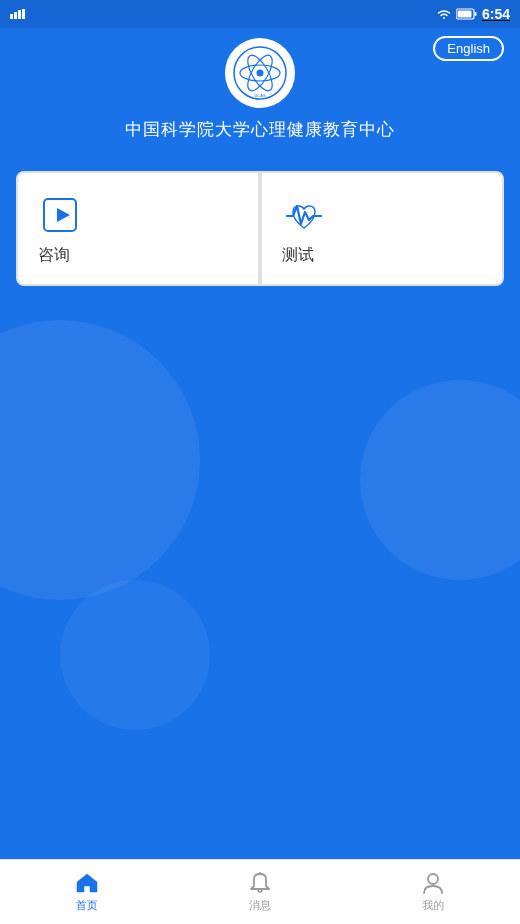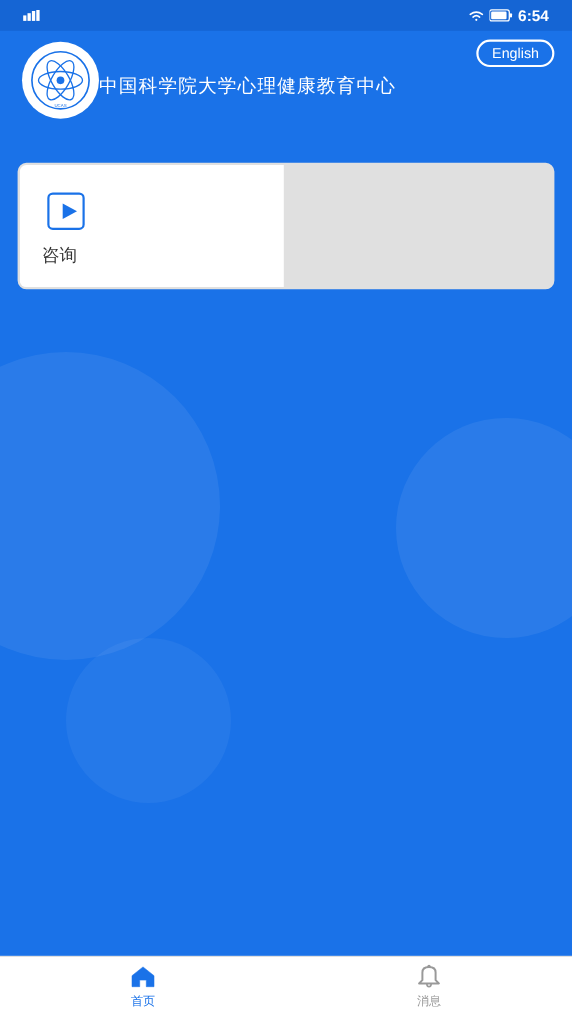--- a/index.html
+++ b/index.html
@@ -16,22 +16,23 @@
       position: relative;
       overflow: hidden;
     }
 
     
     .status-bar {
       display: flex;
       justify-content: space-between;
       align-items: center;
       height: 28px;
-      padding: 4px 21px;
+      padding: 4px 10px;
       background-color: #1565d4;
+      text-decoration: underline;
     }
 
     .status-bar-left {
       display: flex;
       gap: 6px;
     }
 
     .status-bar-icons {
       display: flex;
       align-items: center;
@@ -74,20 +75,21 @@
       border-radius: 50%;
       background: rgba(255,255,255,0.05);
       top: 580px;
       left: 60px;
       pointer-events: none;
     }
 
     
     .header {
       display: flex;
+      flex-direction: column;
       align-items: center;
       padding: 10px 20px 20px;
       position: relative;
     }
 
     .english-btn {
       position: absolute;
       right: 16px;
       top: 8px;
       border: 2px solid white;
@@ -159,21 +161,21 @@
       color: #333;
       font-weight: 400;
     }
 
     
     .bottom-nav {
       position: absolute;
       bottom: 0;
       left: 0;
       right: 0;
-      height: 55px;
+      height: 65px;
       background: white;
       display: flex;
       border-top: 1px solid #e0e0e0;
     }
 
     .nav-item {
       flex: 1;
       display: flex;
       flex-direction: column;
       align-items: center;
@@ -261,20 +263,31 @@
     <div class="menu-icon">
       <svg width="40" height="40" viewBox="0 0 40 40" fill="none">
         <rect x="4" y="4" width="32" height="32" rx="4" stroke="#1a72e8" stroke-width="2"></rect>
         <polygon points="17,13 17,27 30,20" fill="#1a72e8"></polygon>
       </svg>
     </div>
     <span class="menu-label">咨询</span>
   </div>
 
 
+  <div class="menu-item">
+    <div class="menu-icon">
+      <svg width="42" height="42" viewBox="0 0 42 42" fill="none">
+
+        <path d="M4 22 L10 22 L14 12 L18 30 L22 18 L26 26 L30 22 L38 22" stroke="#1a72e8" stroke-width="2.2" fill="none" stroke-linecap="round" stroke-linejoin="round"></path>
+
+        <path d="M21 34 Q10 26 10 18 Q10 12 16 12 Q19 12 21 15 Q23 12 26 12 Q32 12 32 18 Q32 26 21 34Z" stroke="#1a72e8" stroke-width="1.5" fill="none"></path>
+      </svg>
+    </div>
+    <span class="menu-label">测试</span>
+  </div>
 
 
 </div>
 
 <div class="bottom-nav">
 
   <div class="nav-item active">
     <div class="nav-icon">
       <svg width="24" height="22" viewBox="0 0 24 22" fill="none">
         <path d="M12 2 L2 10 L2 20 L9 20 L9 14 L15 14 L15 20 L22 20 L22 10 Z" fill="#1a72e8" stroke="#1a72e8" stroke-width="0.5"></path>
@@ -288,14 +301,23 @@
       <svg width="22" height="24" viewBox="0 0 22 24" fill="none">
         <path d="M11 2 Q11 2 11 2" stroke="#999" stroke-width="1.5"></path>
         <path d="M5 8 Q5 3 11 3 Q17 3 17 8 L17 15 L20 18 L2 18 L5 15 Z" stroke="#999" stroke-width="1.8" fill="none" stroke-linejoin="round"></path>
         <path d="M9 18 Q9 21 11 21 Q13 21 13 18" stroke="#999" stroke-width="1.5" fill="none"></path>
         <circle cx="11" cy="2.5" r="1.5" fill="#999"></circle>
       </svg>
     </div>
     <span class="nav-label">消息</span>
   </div>
 
+  <div class="nav-item">
+    <div class="nav-icon">
+      <svg width="22" height="24" viewBox="0 0 22 24" fill="none">
+        <circle cx="11" cy="8" r="5" stroke="#999" stroke-width="1.8" fill="none"></circle>
+        <path d="M2 22 Q2 15 11 15 Q20 15 20 22" stroke="#999" stroke-width="1.8" fill="none" stroke-linecap="round"></path>
+      </svg>
+    </div>
+    <span class="nav-label">我的</span>
+  </div>
 
 </div>
 
 </body></html>

